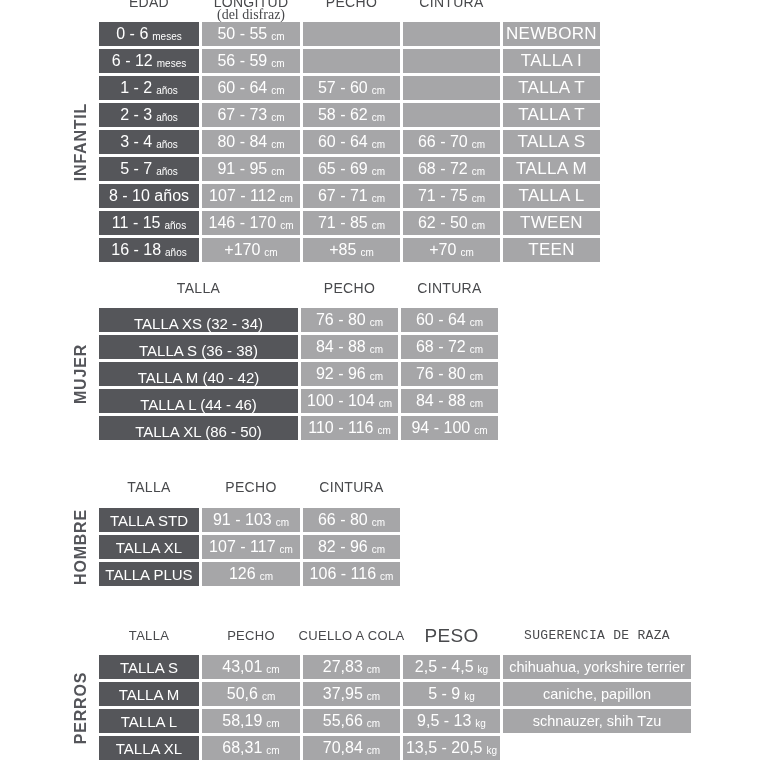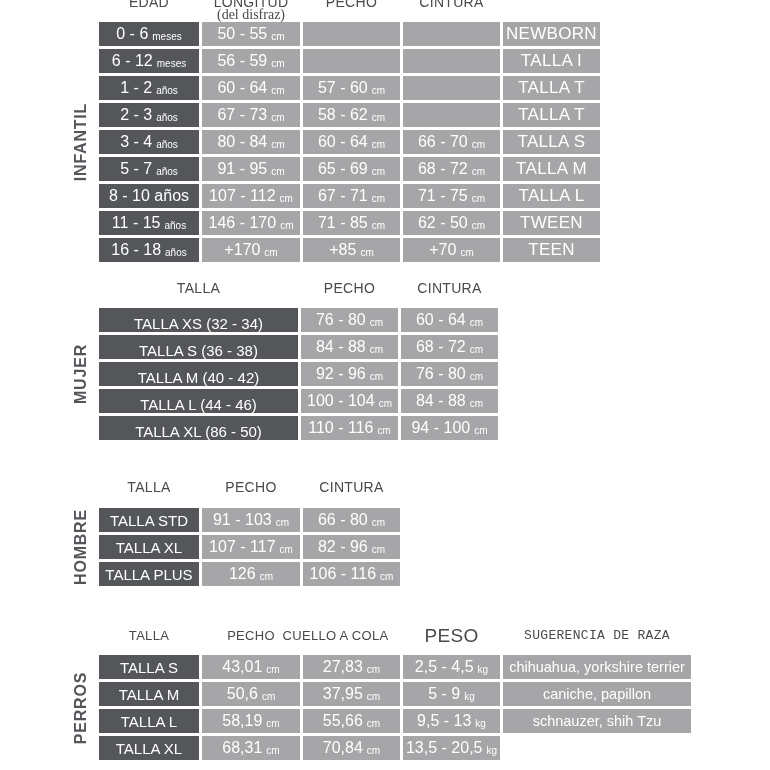--- a/index.html
+++ b/index.html
@@ -31,21 +31,21 @@
   .mh0{left:99px;top:281px;width:199px;}
   .mh1{left:301px;top:281px;width:97px;}
   .mh2{left:401px;top:281px;width:97px;}
   
   .hh0{left:99px;top:480px;width:100px;}
   .hh1{left:202px;top:480px;width:98px;}
   .hh2{left:303px;top:480px;width:97px;}
   
   .ph0{left:99px;top:629px;width:100px;font-size:13px;}
   .ph1{left:202px;top:629px;width:98px;font-size:13px;}
-  .ph2{left:287px;top:629px;width:97px;font-size:13px;}
+  .ph2{left:303px;top:629px;width:97px;font-size:13px;}
   .ph3{left:403px;top:629px;width:97px;font-size:19px;}
   .ph4{left:503px;top:629px;width:188px;font-size:13px;font-family:Liberation Mono, monospace;}
   
   .grid{
     position:absolute;
     display:grid;
     gap:3px;
     grid-auto-rows:24px;
   }
   .grid-inf{left:99px;top:22px;grid-template-columns:100px 98px 97px 97px 97px;}

